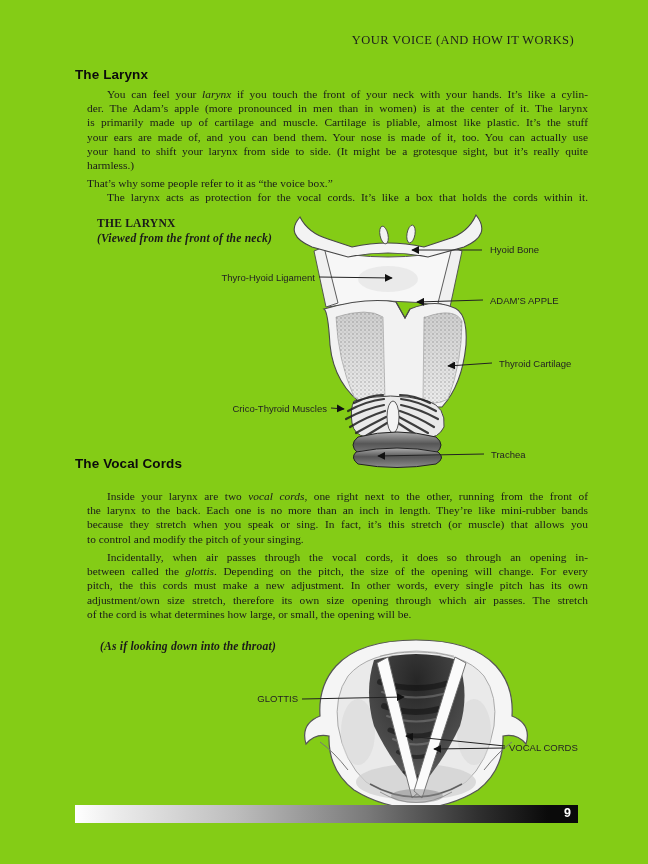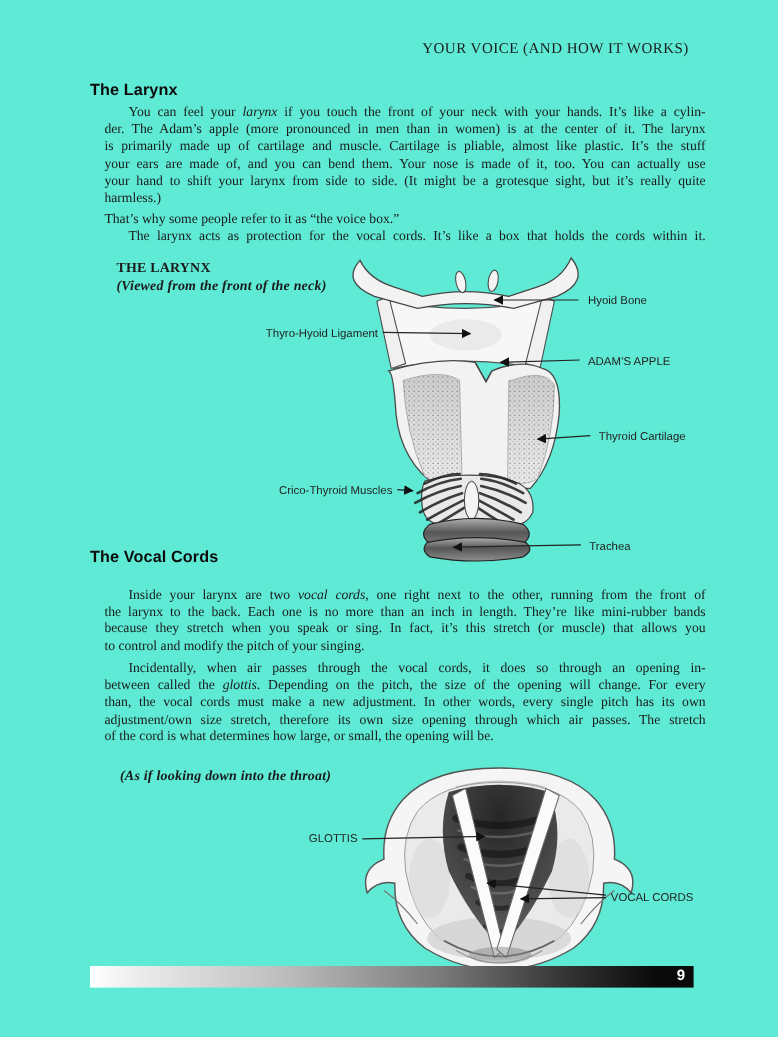--- a/index.html
+++ b/index.html
@@ -1,16 +1,16 @@
 <!DOCTYPE html>
 <html><head>
 <meta charset="utf-8">
 <style>
   html,body{margin:0;padding:0;background:#d8d8d8}
-  .page{position:relative;width:648px;height:864px;background:#5eead4;overflow:hidden;
+  .page{position:relative;width:648px;height:864px;background:#84cc16;overflow:hidden;
         font-family:"Liberation Serif",serif;color:#161616;margin:0 auto}
   .header{position:absolute;top:33px;right:74px;font-size:12.5px;letter-spacing:.4px;color:#1d1d1d}
   .sechead{position:absolute;left:75px;font-family:"Liberation Sans",sans-serif;font-weight:bold;
            font-size:13.5px;color:#0c0c0c;letter-spacing:.1px}
   .para{position:absolute;left:87px;width:501px;font-size:11.4px;line-height:14.2px;color:#1a1a1a}
   .tline{text-align:justify}
   .tline.just{text-align-last:justify}
   .tline.first{text-indent:20px}
   .figcap{position:absolute;font-size:11.6px;font-weight:bold;color:#1a1a1a;letter-spacing:.2px}
   .figcap.it{font-style:italic}
@@ -138,21 +138,21 @@
   <div class="para" style="top:489px">
       <div class="tline first just">Inside your larynx are two <i>vocal cords</i>, one right next to the other, running from the front of</div>
       <div class="tline just">the larynx to the back. Each one is no more than an inch in length. They’re like mini-rubber bands</div>
       <div class="tline just">because they stretch when you speak or sing. In fact, it’s this stretch (or muscle) that allows you</div>
       <div class="tline">to control and modify the pitch of your singing.</div>
     </div>
 
   <div class="para" style="top:550px">
       <div class="tline first just">Incidentally, when air passes through the vocal cords, it does so through an opening in-</div>
       <div class="tline just">between called the <i>glottis</i>. Depending on the pitch, the size of the opening will change. For every</div>
-      <div class="tline just">than, the vocal cords must make a new adjustment. In other words, every single pitch has its own</div>
+      <div class="tline just">pitch, the this cords must make a new adjustment. In other words, every single pitch has its own</div>
       <div class="tline just">adjustment/own size stretch, therefore its own size opening through which air passes. The stretch</div>
       <div class="tline">of the cord is what determines how large, or small, the opening will be.</div>
     </div>
 
   <div class="figcap it" style="top:640px;left:100px">(As if looking down into the throat)</div>
 
   <svg class="fig" style="top:632px;left:230px" width="355" height="188" viewBox="0 0 355 188">
     <defs>
       <radialGradient id="gDark" cx="0.5" cy="0.2" r="0.95">
         <stop offset="0" stop-color="#262626"></stop>

